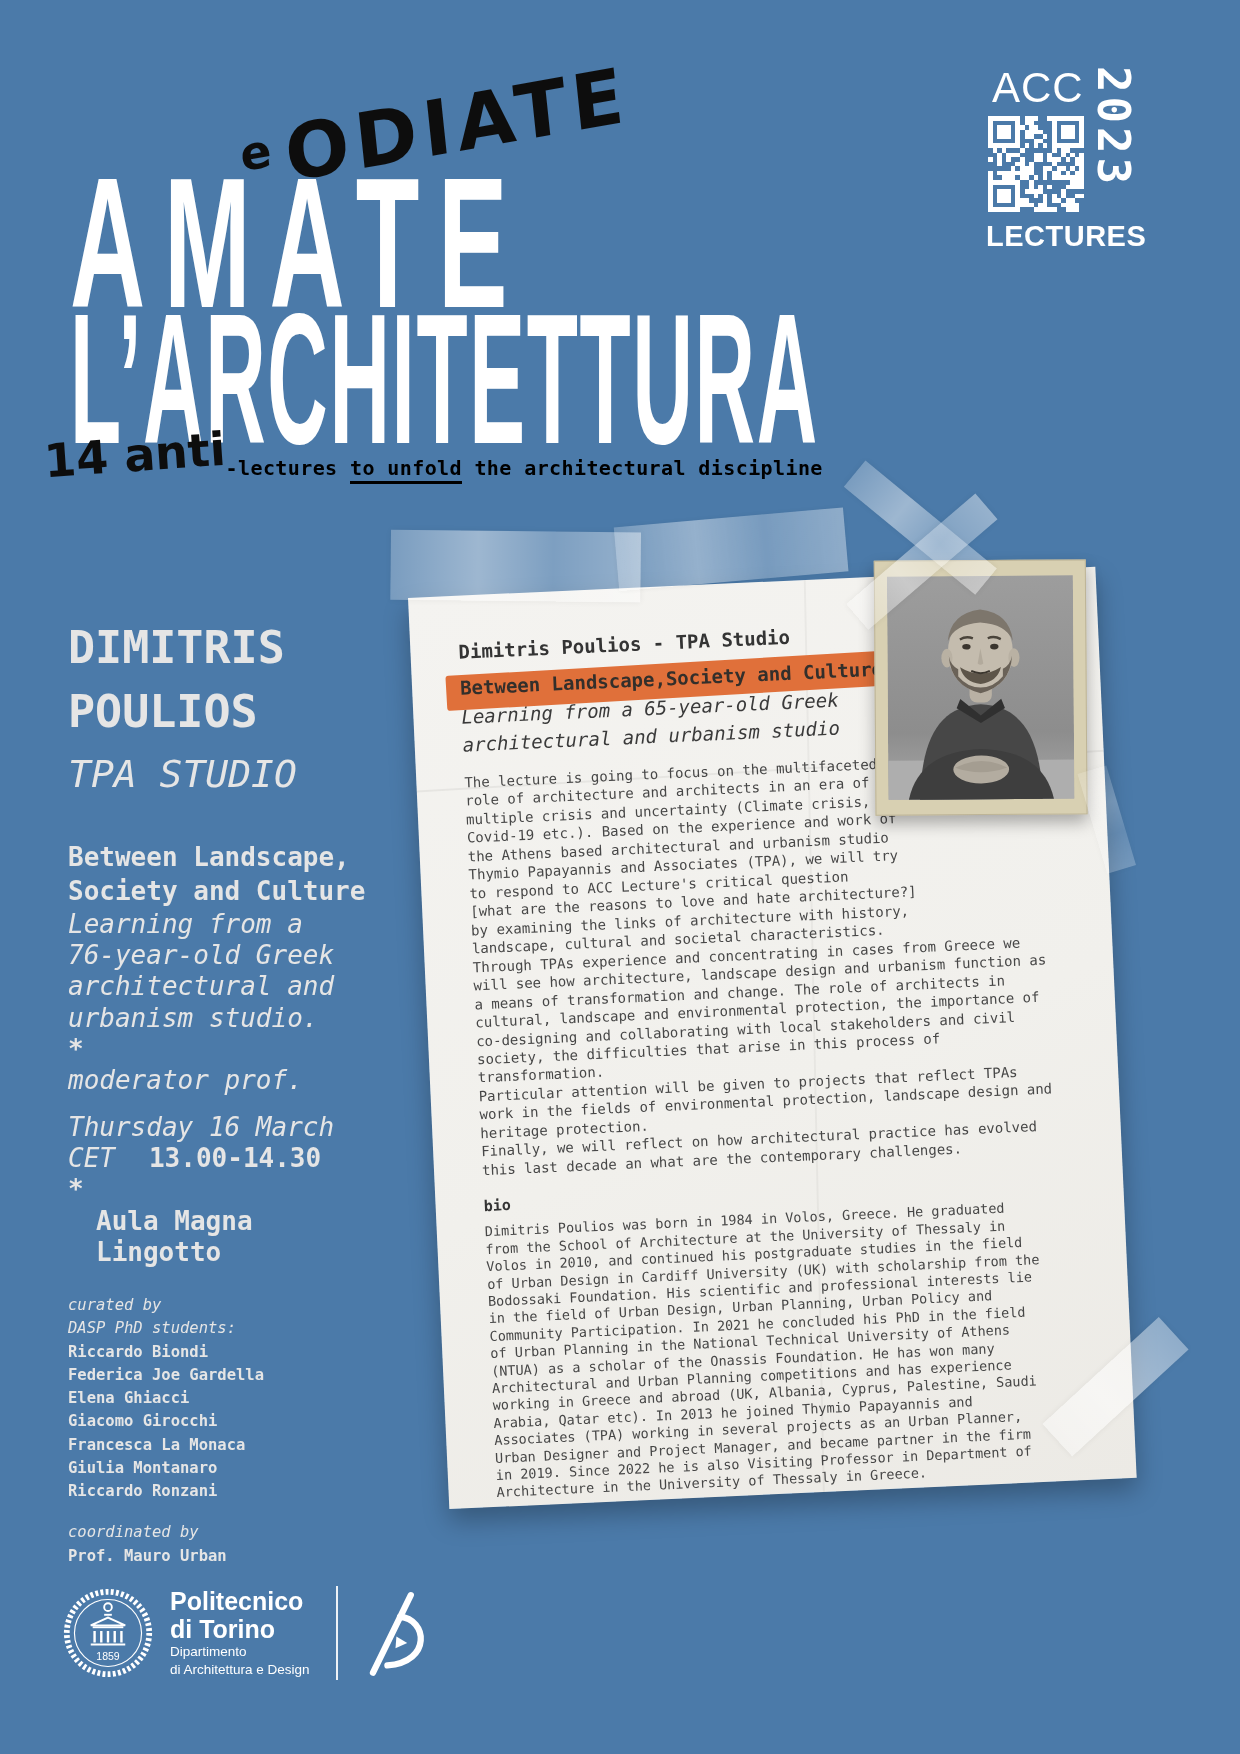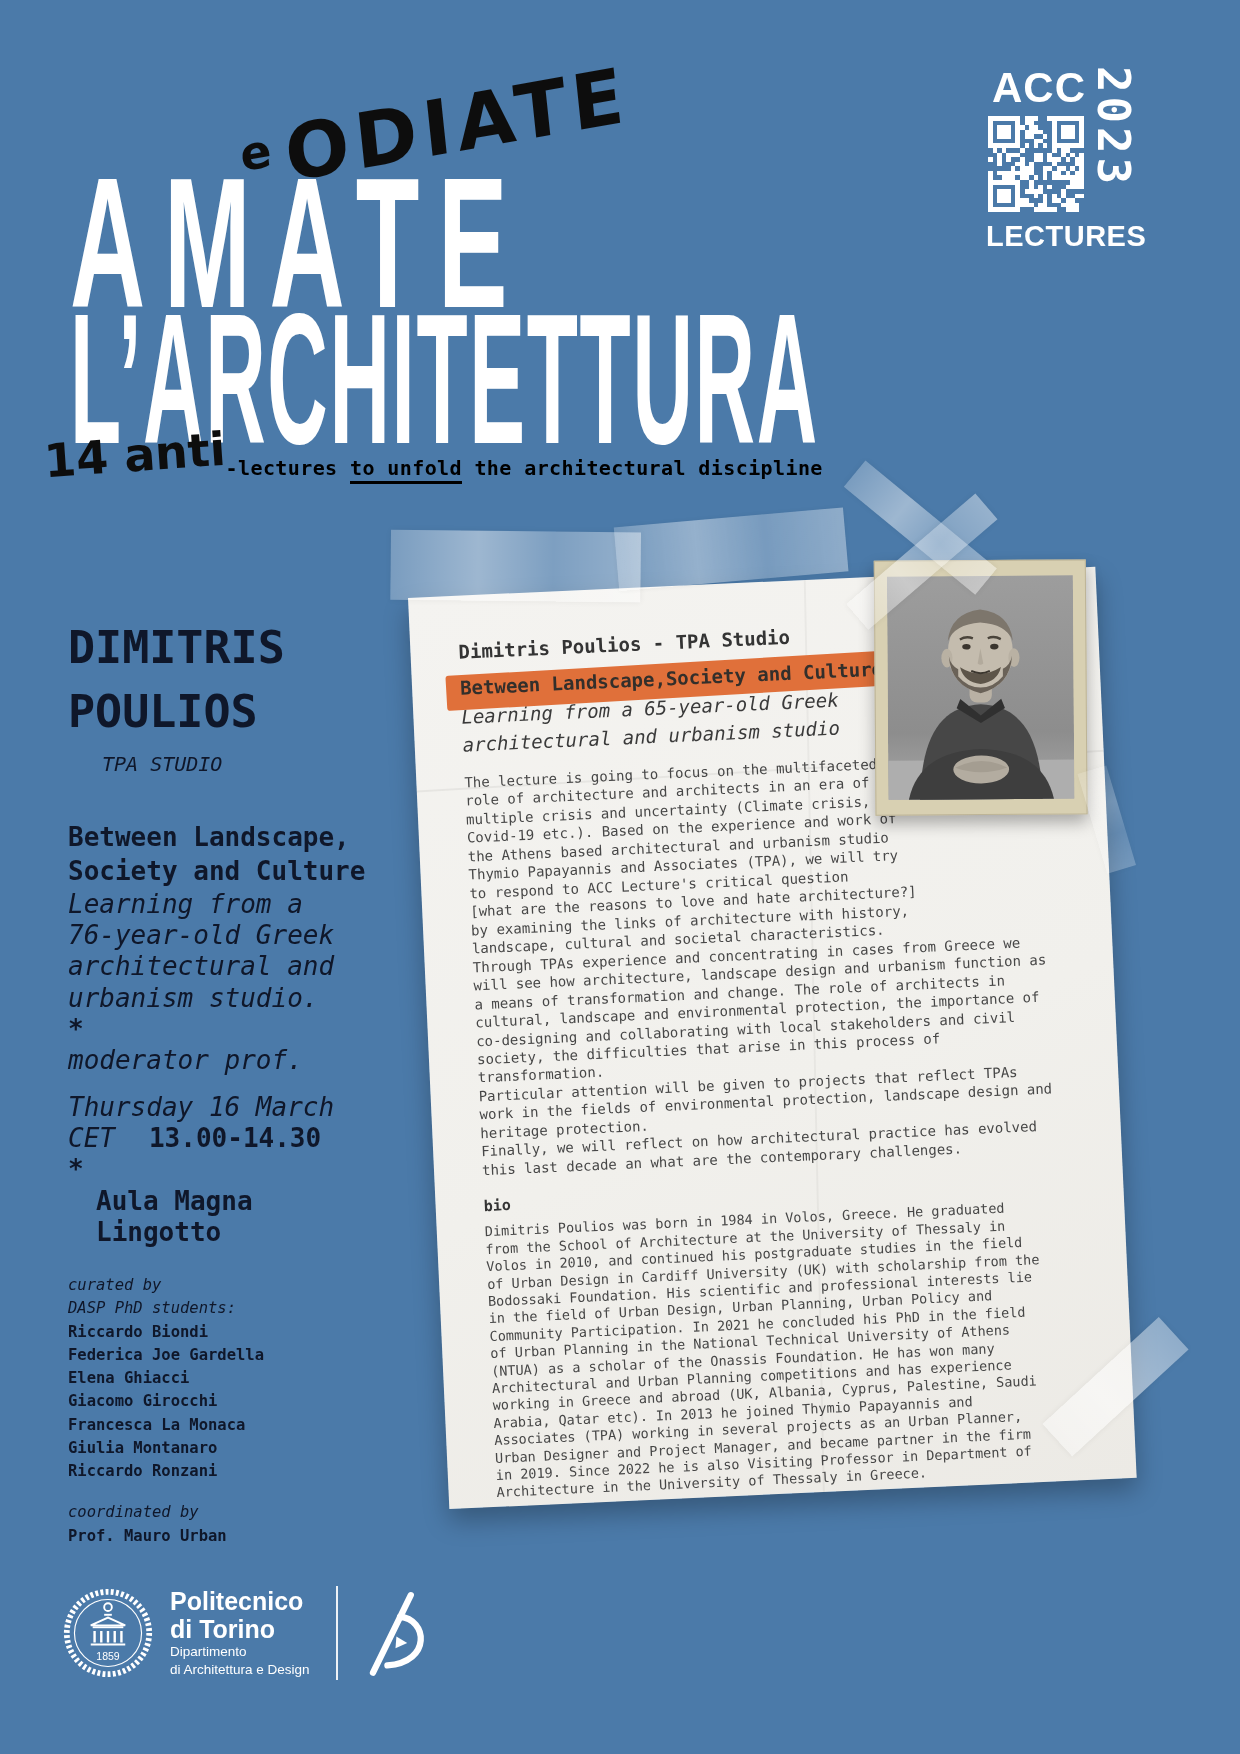--- a/index.html
+++ b/index.html
@@ -5,45 +5,45 @@
   :root{
     --background:#4b7aa9; --ink:#0d0d0d; --paper:#f2f1ed;
     --accent-orange:#e0703a; --text-dark:#3d3d3d; --frame-cream:#d8d0b2;
   }
   *{margin:0;padding:0;box-sizing:border-box;}
   body{width:1240px;height:1754px;font-family:"DejaVu Sans Mono",monospace;}
   .poster{position:relative;width:1240px;height:1754px;background:var(--background);overflow:hidden;}
 
   
   .badge{position:absolute;top:64px;right:58px;width:190px;color:#fff;}
-  .badge-acc{font-family:"Liberation Sans",sans-serif;font-weight:700;font-size:42px;letter-spacing:1px;position:absolute;left:0;top:0;}
+  .badge-acc{font-family:"Liberation Sans",sans-serif;font-weight:400;font-size:42px;letter-spacing:1px;position:absolute;left:0;top:0;}
   .badge-year{position:absolute;left:96px;top:2px;font-family:"DejaVu Sans Mono",monospace;font-weight:700;font-size:44px;writing-mode:vertical-rl;letter-spacing:4px;height:190px;}
   .badge-qr{position:absolute;left:-4px;top:52px;width:96px;height:96px;}
   .badge-lect{position:absolute;left:-6px;top:156px;font-family:"Liberation Sans",sans-serif;font-weight:700;font-size:29px;letter-spacing:.5px;}
 
   
   .title-line{position:absolute;left:70px;color:#fff;font-family:"Liberation Sans",sans-serif;font-weight:700;font-size:186px;line-height:1;white-space:nowrap;transform-origin:left top;}
   .title-line.t1{top:150px;letter-spacing:.18em;transform:scaleX(.56);}
   .title-line.t2{top:286px;letter-spacing:.02em;transform:scaleX(.45);}
   .hand{font-family:"DejaVu Sans",sans-serif;font-weight:700;color:var(--ink);}
   .title-hand{position:absolute;left:238px;top:84px;transform:rotate(-10deg) skewX(-4deg);white-space:nowrap;}
   .title-hand .e{font-size:46px;vertical-align:18px;margin-right:14px;}
   .title-hand .big{font-size:76px;letter-spacing:6px;}
 
   
   .subtitle{position:absolute;left:44px;top:428px;display:flex;align-items:flex-start;white-space:pre;}
   .subtitle .hand14{font-size:46px;transform:rotate(-4deg);line-height:1.2;}
   .subtitle .mono{color:#000000;font-weight:700;font-size:20px;letter-spacing:.02em;padding-top:28px;}
   .subtitle .u{text-decoration:underline;text-decoration-thickness:3px;text-underline-offset:6px;}
 
   
-  .sidebar{position:absolute;left:68px;top:616px;width:340px;color:#0f172a;}
+  .sidebar{position:absolute;left:68px;top:616px;width:340px;color:#e5e5e5;}
   .pre{white-space:pre-line;}
   .speaker{font-size:45px;font-weight:700;line-height:1.42;}
-  .studio{font-size:20px;font-style:italic;margin-top:8px;margin-left:34px;}
+  .studio{font-size:38px;font-style:italic;margin-top:8px;}
   .lec-title{font-size:26px;font-weight:700;line-height:1.33;margin-top:44px;}
   .lec-sub{font-size:26px;font-style:italic;line-height:1.2;}
   .star{font-size:26px;font-weight:700;line-height:1.2;}
   .mod-label{font-size:26px;font-style:italic;line-height:1.2;}
   .mod-name{font-size:26px;font-weight:700;line-height:1.2;}
   .date-row{font-size:26px;line-height:1.2;margin-top:16px;font-style:italic;}
   .cet-row{display:flex;gap:34px;font-size:26px;line-height:1.2;}
   .cet{font-style:italic;}
   .time{font-weight:700;}
   .venue{font-size:26px;font-weight:700;line-height:1.2;margin-left:28px;}

